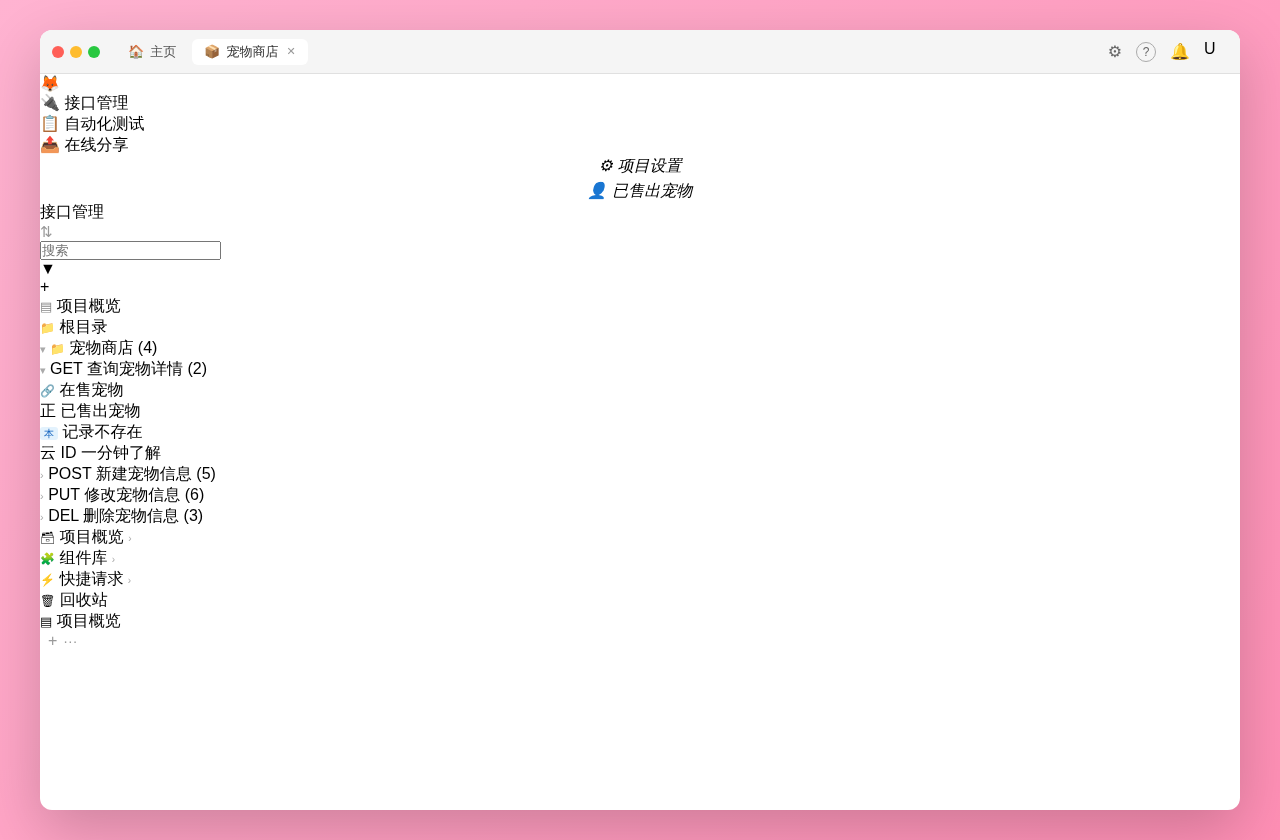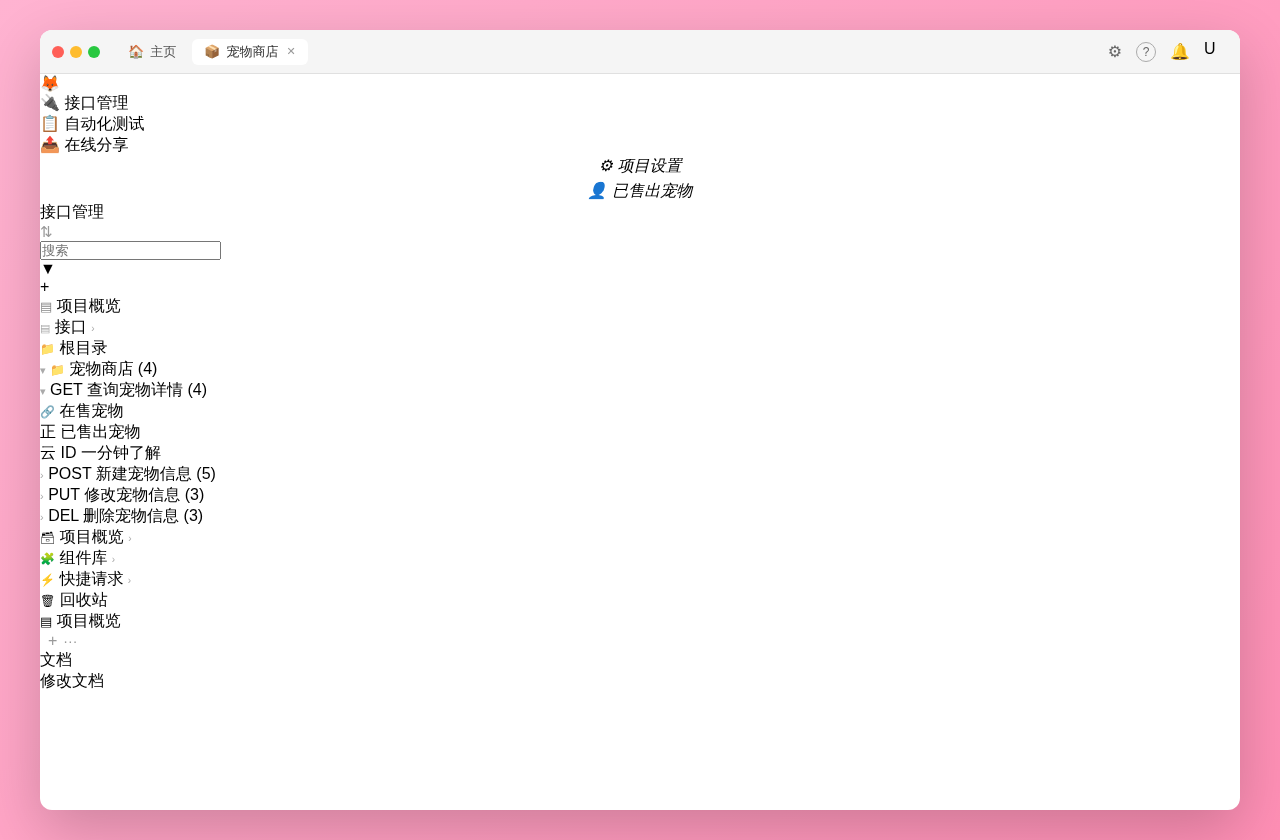--- a/index.html
+++ b/index.html
@@ -788,60 +788,59 @@
         <input class="search-input" type="text" placeholder="搜索" style="">
         <div class="search-filter-btn">▼</div>
         <div class="add-btn">+</div>
       </div>
 
       <div style="overflow-y:auto;flex:1;">
         <div class="tree-item tree-indent-0">
           <span style="font-size:13px;color:#888;">▤</span>
           <span>项目概览</span>
         </div>
-        <div class="tree-item tree-indent-0">
-          <span style="font-size:11px;color:#aaa;">▤</span>
-          <span>接口</span>
-          <span style="margin-left:auto;font-size:10px;color:#aaa;">›</span>
-        </div>
         <div class="tree-item tree-indent-1">
           <span style="font-size:12px;color:#888;">📁</span>
           <span>根目录</span>
         </div>
         <div class="tree-item tree-indent-1">
           <span style="font-size:11px;color:#aaa;">▾</span>
           <span style="font-size:12px;">📁</span>
           <span>宠物商店 (4)</span>
         </div>
         <div class="tree-item tree-indent-2 active">
           <span style="font-size:11px;color:#aaa;">▾</span>
           <span class="method-badge badge-get">GET</span>
-          <span>查询宠物详情 (4)</span>
+          <span>查询宠物详情 (2)</span>
         </div>
         <div class="tree-item tree-indent-3">
           <span style="font-size:12px;color:#888;">🔗</span>
           <span>在售宠物</span>
         </div>
         <div class="tree-item tree-indent-3">
           <span class="method-badge badge-normal">正</span>
           <span>已售出宠物</span>
+        </div>
+        <div class="tree-item tree-indent-3">
+          <span class="method-badge" style="background:#e3f2fd;color:#1565c0;font-size:10px;padding:1px 4px;border-radius:3px;">本</span>
+          <span>记录不存在</span>
         </div>
         <div class="tree-item tree-indent-3">
           <span class="method-badge badge-cloud">云</span>
           <span>ID 一分钟了解</span>
         </div>
         <div class="tree-item tree-indent-2">
           <span style="font-size:11px;color:#aaa;">›</span>
           <span class="method-badge badge-post">POST</span>
           <span>新建宠物信息 (5)</span>
         </div>
         <div class="tree-item tree-indent-2">
           <span style="font-size:11px;color:#aaa;">›</span>
           <span class="method-badge badge-put">PUT</span>
-          <span>修改宠物信息 (3)</span>
+          <span>修改宠物信息 (6)</span>
         </div>
         <div class="tree-item tree-indent-2">
           <span style="font-size:11px;color:#aaa;">›</span>
           <span class="method-badge badge-del">DEL</span>
           <span>删除宠物信息 (3)</span>
         </div>
         <div class="tree-item tree-indent-0">
           <span style="font-size:12px;">🗃</span>
           <span>项目概览</span>
           <span style="margin-left:auto;font-size:10px;color:#aaa;">›</span>
@@ -869,25 +868,16 @@
         <div class="top-nav-tab">
           <span style="font-size:13px;">▤</span>
           <span>项目概览</span>
         </div>
         <div style="margin-left:8px;display:flex;align-items:center;gap:6px;">
           <span style="font-size:16px;color:#999;cursor:pointer;">+</span>
           <span style="font-size:14px;color:#999;cursor:pointer;">···</span>
         </div>
       </div>
 
-      <div class="secondary-nav">
-        <div class="sec-nav-tab">
-          <span>文档</span>
-        </div>
-        <div class="sec-nav-tab">
-          <span>修改文档</span>
-        </div>
-
-      </div>
 
     </div>
   </div>
 </div>
 
 </body></html>

